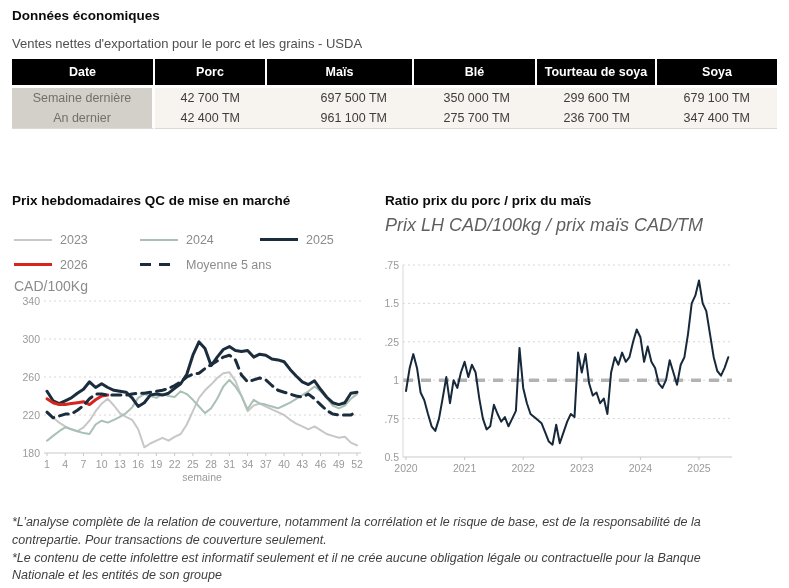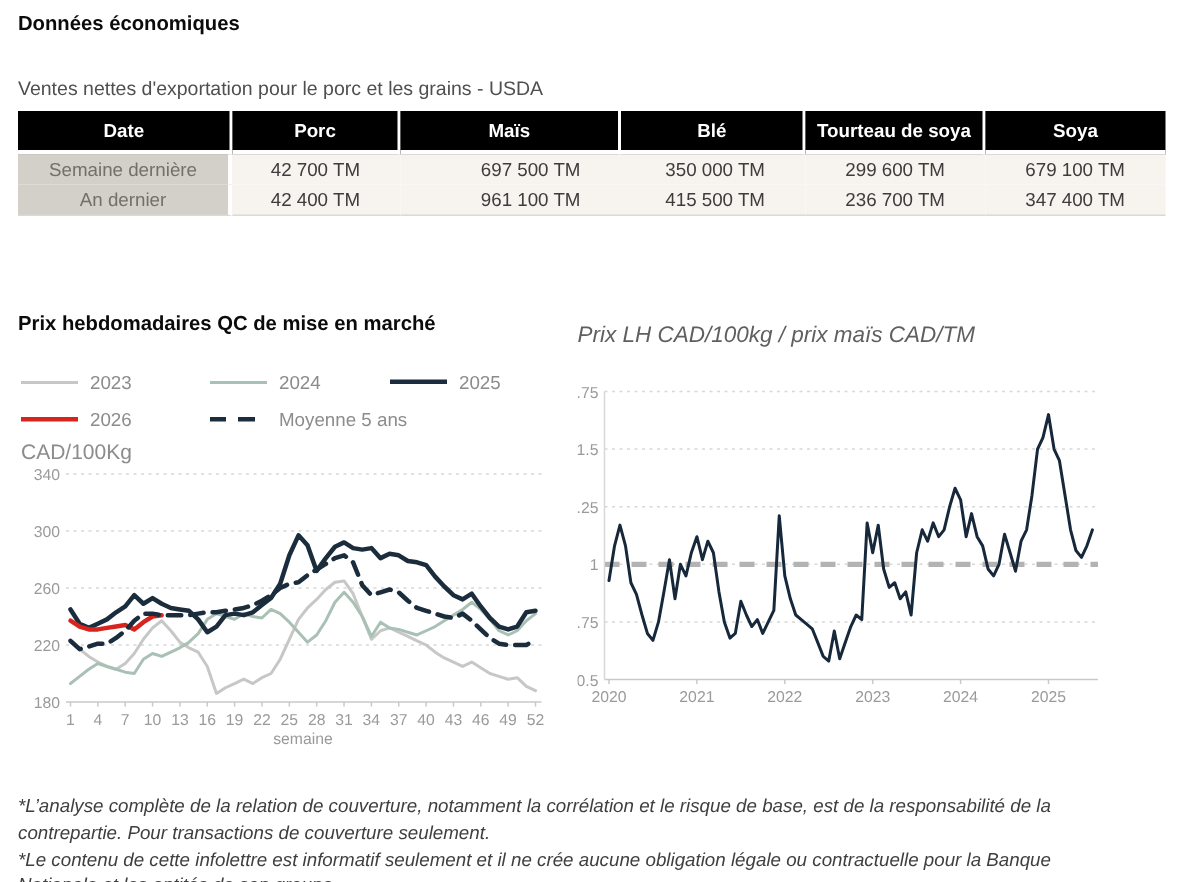--- a/index.html
+++ b/index.html
@@ -2,21 +2,21 @@
 <html><head>
 <meta charset="utf-8">
 <style>
   html,body{margin:0;padding:0;}
   body{
     width:789px;height:588px;background:#ffffff;overflow:hidden;
     font-family:"Liberation Sans","DejaVu Sans",sans-serif;
     -webkit-font-smoothing:antialiased;
   }
   .page{padding:8px 12px 0 12px;}
-  .doc-title{font-size:13.5px;font-weight:bold;color:#0b0b0b;margin:0 0 28px 0;}
+  .doc-title{font-size:13.5px;font-weight:bold;color:#0b0b0b;margin:0 0 13px 0;}
   .doc-subtitle{font-size:13px;color:#4f4f4f;margin:0 0 8px 0;}
 
   table.data-table{border-collapse:separate;border-spacing:0;width:765px;table-layout:fixed;border-radius:24px;}
   table.data-table th{
     background:#000000;color:#ffffff;font-size:12.5px;font-weight:bold;
     padding:6px 2px;text-align:center;border-right:2px solid #ffffff;border-bottom:3px solid #ffffff;
   }
   table.data-table th:last-child{border-right:none;}
   table.data-table td{
     background:#f7f4ef;color:#3d3d3d;font-size:12.5px;
@@ -24,21 +24,21 @@
   }
   table.data-table td.date-cell{
     background:#d3d0ca;color:#72706c;text-align:center;padding:3px 2px;border-right:3px solid #ffffff;
   }
   table.data-table tr:last-child td{border-bottom:1px solid #dcd9d3;}
 
   .charts{display:flex;margin-top:64px;}
   .chart-left{width:362px;flex:none;}
   .chart-right{flex:1;padding-left:11px;}
   .chart-title{font-size:13.5px;font-weight:bold;color:#0b0b0b;margin:0;}
-  .chart-subtitle{font-size:15px;font-style:italic;color:#5f5f5f;margin:7px 0 0 0;}
+  .chart-subtitle{font-size:18px;font-style:italic;color:#5f5f5f;margin:7px 0 0 0;}
   .legend{display:grid;grid-template-columns:126px 120px auto;row-gap:10px;margin:24px 0 0 2px;}
   .legend-item{display:flex;align-items:center;height:15px;}
   .legend-swatch{display:inline-block;width:38px;flex:none;}
   .legend-label{font-size:12.5px;color:#8c8c8c;margin-left:8px;white-space:nowrap;}
   .unit-label{font-size:14px;color:#8c8c8c;margin:6px 0 0 2px;}
   svg{display:block;}
   .chart-right svg{margin-top:21px;}
   .chart-left svg{margin-top:1px;}
 
   .footer{margin-top:23px;max-width:744px;}
@@ -77,21 +77,21 @@
           <td>42 700 TM</td>
           <td>697 500 TM</td>
           <td>350 000 TM</td>
           <td>299 600 TM</td>
           <td>679 100 TM</td>
         </tr>
         <tr>
           <td class="date-cell">An dernier</td>
           <td>42 400 TM</td>
           <td>961 100 TM</td>
-          <td>415 500 TM</td>
+          <td>275 700 TM</td>
           <td>236 700 TM</td>
           <td>347 400 TM</td>
         </tr>
       </tbody>
   </table>
 
   <div class="charts">
 
     <div class="chart-left">
       <p class="chart-title">Prix hebdomadaires QC de mise en marché</p>
@@ -168,20 +168,21 @@
           <text x="190" y="186" text-anchor="middle" font-size="10.5" fill="#9a9a9a" font-family="&quot;Liberation Sans&quot;,&quot;DejaVu Sans&quot;,sans-serif">semaine</text>
           <polyline points="35.0,118.1 41.1,122.8 47.2,127.6 53.2,131.4 59.3,134.3 65.4,136.2 71.5,132.3 77.5,125.7 83.6,116.2 89.7,108.6 95.8,103.8 101.9,110.5 107.9,118.1 114.0,121.9 120.1,124.8 126.2,134.3 132.3,152.3 138.3,148.5 144.4,145.7 150.5,142.8 156.6,145.7 162.6,141.8 168.7,139.0 174.8,129.5 180.9,116.2 187.0,102.9 193.0,95.3 199.1,89.6 205.2,83.0 211.3,78.2 217.4,77.3 223.4,85.8 229.5,101.0 235.6,116.2 241.7,110.5 247.7,108.6 253.8,111.5 259.9,114.3 266.0,117.2 272.1,120.0 278.1,124.8 284.2,128.6 290.3,131.4 296.4,134.3 302.5,131.4 308.5,135.2 314.6,139.0 320.7,140.9 326.8,142.8 332.8,141.8 338.9,147.6 345.0,150.4" fill="none" stroke="#c7c7c7" stroke-width="2" stroke-linejoin="round" stroke-linecap="round"></polyline>
           <polyline points="35.0,145.7 41.1,140.9 47.2,136.2 53.2,132.3 59.3,134.3 65.4,136.2 71.5,138.1 77.5,139.0 83.6,129.5 89.7,125.7 95.8,127.6 101.9,124.8 107.9,121.9 114.0,118.1 120.1,112.4 126.2,102.9 132.3,99.1 138.3,101.0 144.4,102.9 150.5,99.1 156.6,101.0 162.6,102.0 168.7,96.3 174.8,99.1 180.9,104.8 187.0,111.5 193.0,118.1 199.1,113.3 205.2,103.8 211.3,91.5 217.4,84.9 223.4,91.5 229.5,101.0 235.6,114.3 241.7,104.8 247.7,108.6 253.8,109.6 259.9,111.5 266.0,113.3 272.1,110.5 278.1,107.7 284.2,103.8 290.3,100.1 296.4,96.3 302.5,91.5 308.5,96.3 314.6,102.9 320.7,110.5 326.8,113.3 332.8,110.5 338.9,103.8 345.0,99.1" fill="none" stroke="#a9c0b5" stroke-width="2" stroke-linejoin="round" stroke-linecap="round"></polyline>
           <polyline points="35.0,96.3 41.1,105.8 47.2,108.6 53.2,105.8 59.3,102.9 65.4,98.2 71.5,94.3 77.5,86.8 83.6,92.5 89.7,88.7 95.8,92.5 101.9,95.3 107.9,96.3 114.0,97.2 120.1,102.9 126.2,111.5 132.3,107.7 138.3,100.1 144.4,99.1 150.5,100.1 156.6,98.2 162.6,93.4 168.7,88.7 174.8,79.2 180.9,60.2 187.0,46.9 193.0,53.5 199.1,70.6 205.2,62.1 211.3,54.5 217.4,51.6 223.4,55.4 229.5,56.4 235.6,55.4 241.7,62.1 247.7,59.2 253.8,60.2 259.9,64.0 266.0,64.9 272.1,66.8 278.1,74.4 284.2,81.0 290.3,86.8 296.4,89.6 302.5,85.8 308.5,94.3 314.6,102.0 320.7,107.7 326.8,109.6 332.8,107.7 338.9,98.2 345.0,97.2" fill="none" stroke="#1b2d3c" stroke-width="3" stroke-linejoin="round" stroke-linecap="round"></polyline>
           <polyline points="35.0,103.8 41.1,107.7 47.2,109.6 53.2,109.6 59.3,108.6 65.4,107.7 71.5,106.7 77.5,109.6 83.6,104.8 89.7,101.0 95.8,100.1" fill="none" stroke="#d7241c" stroke-width="3" stroke-linejoin="round" stroke-linecap="round"></polyline>
           <polyline points="35.0,117.2 41.1,122.8 47.2,121.0 53.2,119.1 59.3,119.1 65.4,115.3 71.5,110.5 77.5,103.8 83.6,99.1 89.7,99.1 95.8,100.1 101.9,100.1 107.9,100.1 114.0,100.1 120.1,99.1 126.2,98.2 132.3,98.2 138.3,97.2 144.4,96.3 150.5,95.3 156.6,93.4 162.6,90.5 168.7,86.8 174.8,82.0 180.9,79.2 187.0,78.2 193.0,73.5 199.1,69.7 205.2,65.9 211.3,62.1 217.4,60.2 223.4,64.9 229.5,80.1 235.6,86.8 241.7,84.9 247.7,83.0 253.8,84.9 259.9,90.5 266.0,95.3 272.1,97.2 278.1,99.1 284.2,101.0 290.3,102.0 296.4,99.1 302.5,103.8 308.5,109.6 314.6,115.3 320.7,119.1 326.8,120.0 332.8,120.0 338.9,120.0 345.0,116.2" fill="none" stroke="#1b2d3c" stroke-width="3" stroke-linejoin="round" stroke-linecap="round" stroke-dasharray="9 6"></polyline>
         </svg>
     </div>
 
     <div class="chart-right">
+      <p class="chart-title">Ratio prix du porc / prix du maïs</p>
       <p class="chart-subtitle">Prix LH CAD/100kg / prix maïs CAD/TM</p>
       <svg id="svg1" width="392" height="230" viewBox="0 0 392 230">
           <text x="14" y="204" text-anchor="end" font-size="10.5" fill="#9a9a9a" font-family="&quot;Liberation Sans&quot;,&quot;DejaVu Sans&quot;,sans-serif">0.5</text>
           <line x1="18" x2="347" y1="161.6" y2="161.6" stroke="#d8d8d8" stroke-width="1" stroke-dasharray="2 3"></line>
           <text x="14" y="165.6" text-anchor="end" font-size="10.5" fill="#9a9a9a" font-family="&quot;Liberation Sans&quot;,&quot;DejaVu Sans&quot;,sans-serif">0.75</text>
           <line x1="18" x2="347" y1="123.2" y2="123.2" stroke="#d8d8d8" stroke-width="1" stroke-dasharray="2 3"></line>
           <text x="14" y="127.2" text-anchor="end" font-size="10.5" fill="#9a9a9a" font-family="&quot;Liberation Sans&quot;,&quot;DejaVu Sans&quot;,sans-serif">1</text>
           <line x1="18" x2="347" y1="84.80000000000001" y2="84.80000000000001" stroke="#d8d8d8" stroke-width="1" stroke-dasharray="2 3"></line>
           <text x="14" y="88.80000000000001" text-anchor="end" font-size="10.5" fill="#9a9a9a" font-family="&quot;Liberation Sans&quot;,&quot;DejaVu Sans&quot;,sans-serif">1.25</text>
           <line x1="18" x2="347" y1="46.400000000000006" y2="46.400000000000006" stroke="#d8d8d8" stroke-width="1" stroke-dasharray="2 3"></line>

